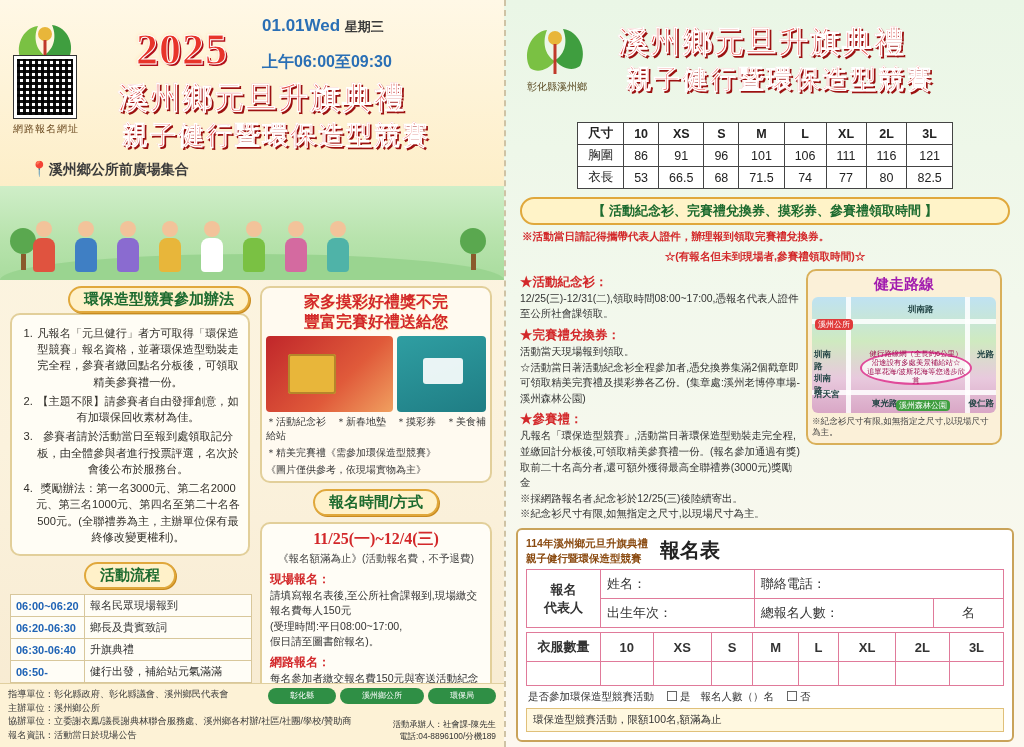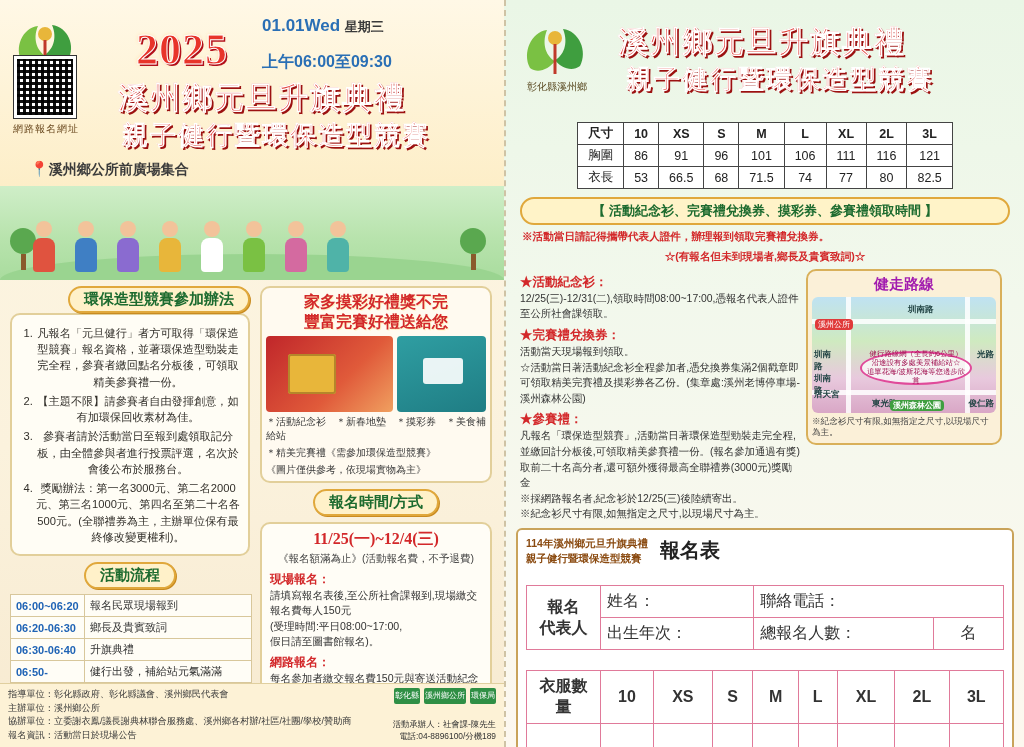--- a/index.html
+++ b/index.html
@@ -142,21 +142,21 @@
   .sg-note { text-align:center; font-size:10.5px; color:#444; margin-top:2px; }
   .sg-h { font-size:12px; font-weight:bold; color:#d3282a; margin-top:5px; }
   .sg-p { font-size:10.6px; color:#333; line-height:1.45; }
 
   .footer-org {
     position:absolute; left:0; bottom:0; width:504px;
     background:#fdf2d6; border-top:1px solid #e0cf9f;
     font-size:9.2px; color:#3a3a3a; padding:4px 8px 4px 8px; line-height:1.5;
   }
   .foot-badges { position:absolute; right:8px; top:4px; display:flex; gap:4px; }
-  .badge-pill { background:#2f8f45; color:#fff; font-size:8px; border-radius:2px; padding:2px 1px; }
+  .badge-pill { background:#2f8f45; color:#fff; font-size:8px; border-radius:8px; padding:2px 22px; }
   .foot-contact {
     position:absolute; right:8px; bottom:4px; font-size:8.4px; color:#333; text-align:right; line-height:1.4;
   }
 
   
   .r-header { position:relative; height:120px; }
   .r-logo { position:absolute; left:14px; top:22px; width:70px; height:56px; }
   .r-logo-label { position:absolute; left:8px; top:80px; width:86px; text-align:center; font-size:10px; color:#5a4a22; }
   .r-title1 {
     position:absolute; left:112px; top:22px; font-size:30px; font-weight:bold; color:#e0322b;
@@ -201,21 +201,21 @@
     background:rgba(255,255,255,.72); font-size:7.4px; color:#a01050;
     display:flex; align-items:center; justify-content:center; text-align:center; line-height:1.2; padding:2px;
   }
   .route-note { font-size:8.6px; color:#444; margin-top:3px; line-height:1.35; }
 
   
   .form-wrap { margin:6px 10px 0 10px; background:#fff; border:2px solid #c9a35a; border-radius:6px; padding:6px 8px 8px 8px; }
   .form-head { display:flex; align-items:center; gap:12px; }
   .form-head .fh-l { font-size:10.5px; color:#8a4a10; font-weight:bold; line-height:1.4; }
   .form-head .fh-r { font-size:20px; font-weight:bold; color:#222; font-family:"Liberation Serif", serif; }
-  .form-table { width:100%; border-collapse:collapse; margin-top:20px; font-size:16px; }
+  .form-table { width:100%; border-collapse:collapse; margin-top:4px; font-size:13px; }
   .form-table td { border:1px solid #e07a9a; padding:5px 6px; color:#333; height:24px; }
   .form-table td.lbl { background:#fff; font-weight:bold; text-align:center; width:74px; }
   .size-row td { text-align:center; font-weight:bold; }
   .form-bottom { font-size:10.5px; color:#333; padding:4px 2px 0 2px; display:flex; gap:10px; align-items:center; }
   .cbox { display:inline-block; width:10px; height:10px; border:1px solid #666; vertical-align:-1px; margin:0 3px; }
   .form-last { margin-top:4px; background:#fff8e0; border:1px solid #e0c07a; font-size:10.5px; color:#333; padding:4px 6px; }
 </style>
 </head>
 <body>
 
@@ -428,21 +428,21 @@
         <td>77</td>
         <td>80</td>
         <td>82.5</td>
       </tr>
     </tbody>
       </table>
 
     <div class="notice-bar">【 活動紀念衫、完賽禮兌換券、摸彩券、參賽禮領取時間 】</div>
     <div class="notice-red">※活動當日請記得攜帶代表人證件，辦理報到領取完賽禮兌換券。</div>
     <div class="notice-red">
-        <span class="c2">☆(有報名但未到現場者,鄉長及貴賓致詞)☆</span>
+        <span class="c2">☆(有報名但未到現場者,參賽禮領取時間)☆</span>
       </div>
 
     <div class="r-two">
       <div class="r-left-col">
         <div class="star-h">★活動紀念衫：</div>
         <div class="star-p">12/25(三)-12/31(二),領取時間08:00~17:00,憑報名代表人證件至公所社會課領取。</div>
         <div class="star-h">★完賽禮兌換券：</div>
         <div class="star-p">活動當天現場報到領取。</div>
         <div class="star-p">☆活動當日著活動紀念衫全程參加者,憑兌換券集滿2個戳章即可領取精美完賽禮及摸彩券各乙份。(集章處:溪州老博停車場-溪州森林公園)</div>
         <div class="star-h">★參賽禮：</div>
@@ -460,21 +460,21 @@
             <div class="road" style="right:26px;top:0;width:5px;height:100%;"></div>
             <div class="road" style="left:0;bottom:18px;width:100%;height:5px;"></div>
             <div class="rbadge" style="left:3px;top:22px;">溪州公所</div>
             <div class="rtxt" style="left:96px;top:7px;">圳南路</div>
             <div class="rtxt" style="left:2px;top:52px;width:24px;">圳南路</div>
             <div class="rtxt" style="left:2px;top:76px;width:24px;">圳南路</div>
             <div class="rtxt" style="right:2px;top:52px;">光路</div>
             <div class="rtxt" style="right:2px;bottom:3px;">俊仁路</div>
             <div class="rtxt" style="left:2px;bottom:12px;">后天宮</div>
             <div class="rtxt" style="left:60px;bottom:3px;">東光路</div>
-            <div class="rbadge" style="right:52px;bottom:2px;background:#3f9e3f;font-weight:bold;">溪州森林公園</div>
+            <div class="rbadge" style="right:46px;bottom:2px;background:#3f9e3f;">溪州森林公園</div>
             <div class="route-oval" style="white-space:pre-line">健行路線網（全長約6公里）
 沿途設有多處美景補給站☆
 追單花海/波斯花海等您邊步欣賞</div>
           </div>
           <div class="route-note">※紀念衫尺寸有限,如無指定之尺寸,以現場尺寸為主。</div>
         </div>
       </div>
     </div>
 
     <div class="form-wrap">

